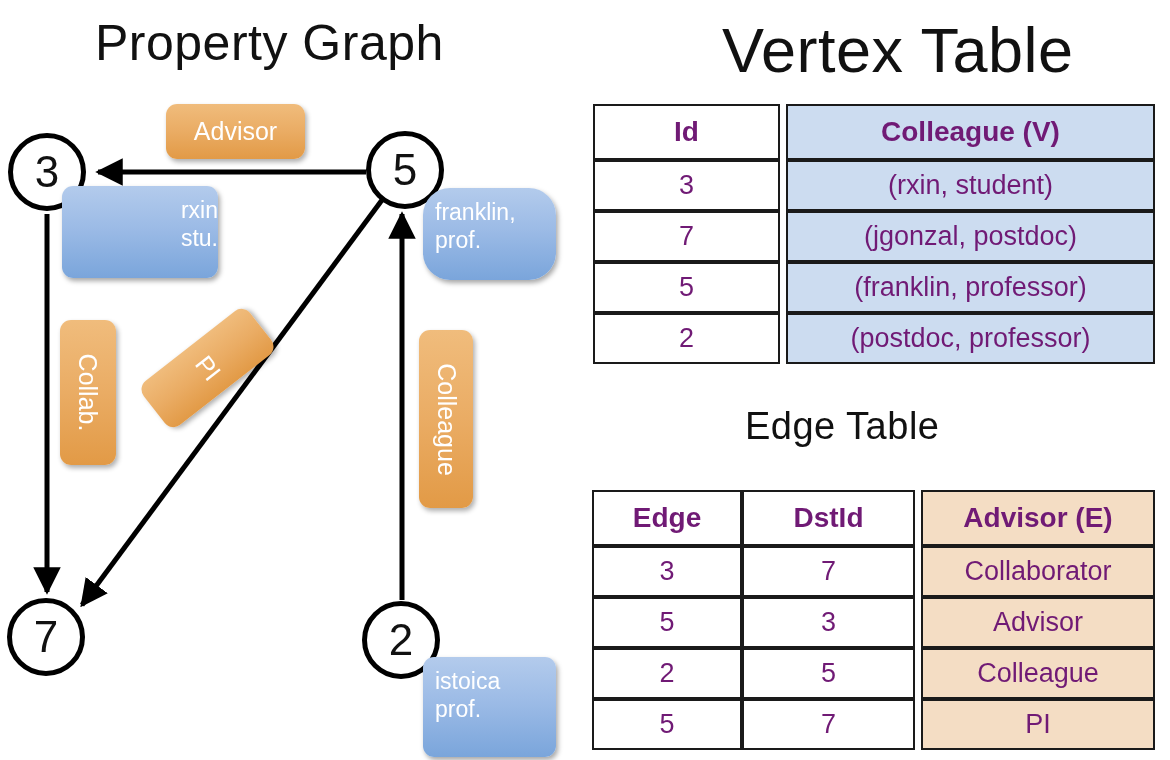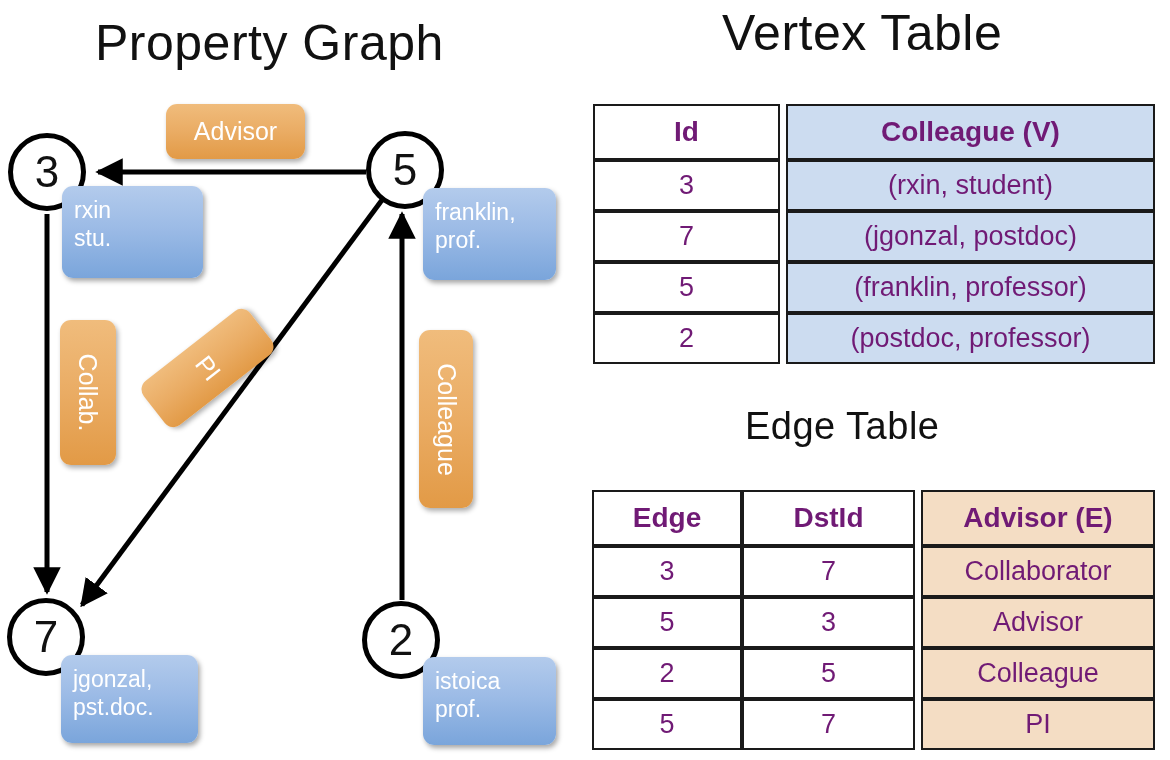--- a/index.html
+++ b/index.html
@@ -19,21 +19,21 @@
   
   .title {
     position: absolute;
     font-family: "Liberation Sans", sans-serif;
     font-weight: 300;
     color: #111111;
     white-space: nowrap;
     letter-spacing: 0.5px;
   }
   #graph-title   { left: 95px;  top: 14px;  font-size: 50px; }
-  #vertex-title  { left: 722px; top: 4px;  font-size: 50px; }
+  #vertex-title  { left: 722px; top: 14px;  font-size: 63px; }
   #edge-title    { left: 745px; top: 405px; font-size: 38px; }
 
   
   #graph-panel {
     position: absolute;
     left: 0; top: 0;
     width: 585px; height: 760px; padding-left: 28px;
   }
   #graph-svg { position: absolute; left: 0; top: 0; }
 
@@ -131,33 +131,29 @@
     <line x1="382" y1="200" x2="82" y2="605" stroke="#000" stroke-width="5" marker-end="url(#arrow)"></line>
 
     <line x1="402" y1="600" x2="402" y2="214" stroke="#000" stroke-width="5" marker-end="url(#arrow)"></line>
   </svg>
 
   <div class="node-circle" style="left:8px;  top:133px;">3</div>
   <div class="node-circle" style="left:366px;top:131px;">5</div>
   <div class="node-circle" style="left:7px;  top:598px;">7</div>
   <div class="node-circle" style="left:362px;top:601px;">2</div>
 
-  <div class="vbox" style="left:62px; top:186px; width:141px; height:92px;">
+  <div class="vbox" style="left:62px; top:186px; width:156px; height:92px;text-align:right;">
     <div>rxin</div>
     <div>stu.</div>
   </div>
-  <div class="vbox" style="left:423px; top:188px; width:133px; height:92px;">
+  <div class="vbox" style="left:423px; top:188px; width:133px; height:92px;border-radius:27px;">
     <div>franklin,</div>
     <div>prof.</div>
   </div>
-  <div class="vbox" style="left:61px; top:655px; width:137px; height:88px;">
-    <div>jgonzal,</div>
-    <div>pst.doc.</div>
-  </div>
-  <div class="vbox" style="left:423px; top:657px; width:133px; height:88px;">
+  <div class="vbox" style="left:423px; top:657px; width:133px; height:100px;">
     <div>istoica</div>
     <div>prof.</div>
   </div>
 
   <div class="ebox" style="left:166px; top:104px; width:139px; height:55px;">
     <span>Advisor</span>
   </div>
 
   <div class="ebox vert" style="left:60px; top:320px; width:56px; height:145px;">
     <span>Collab.</span>

